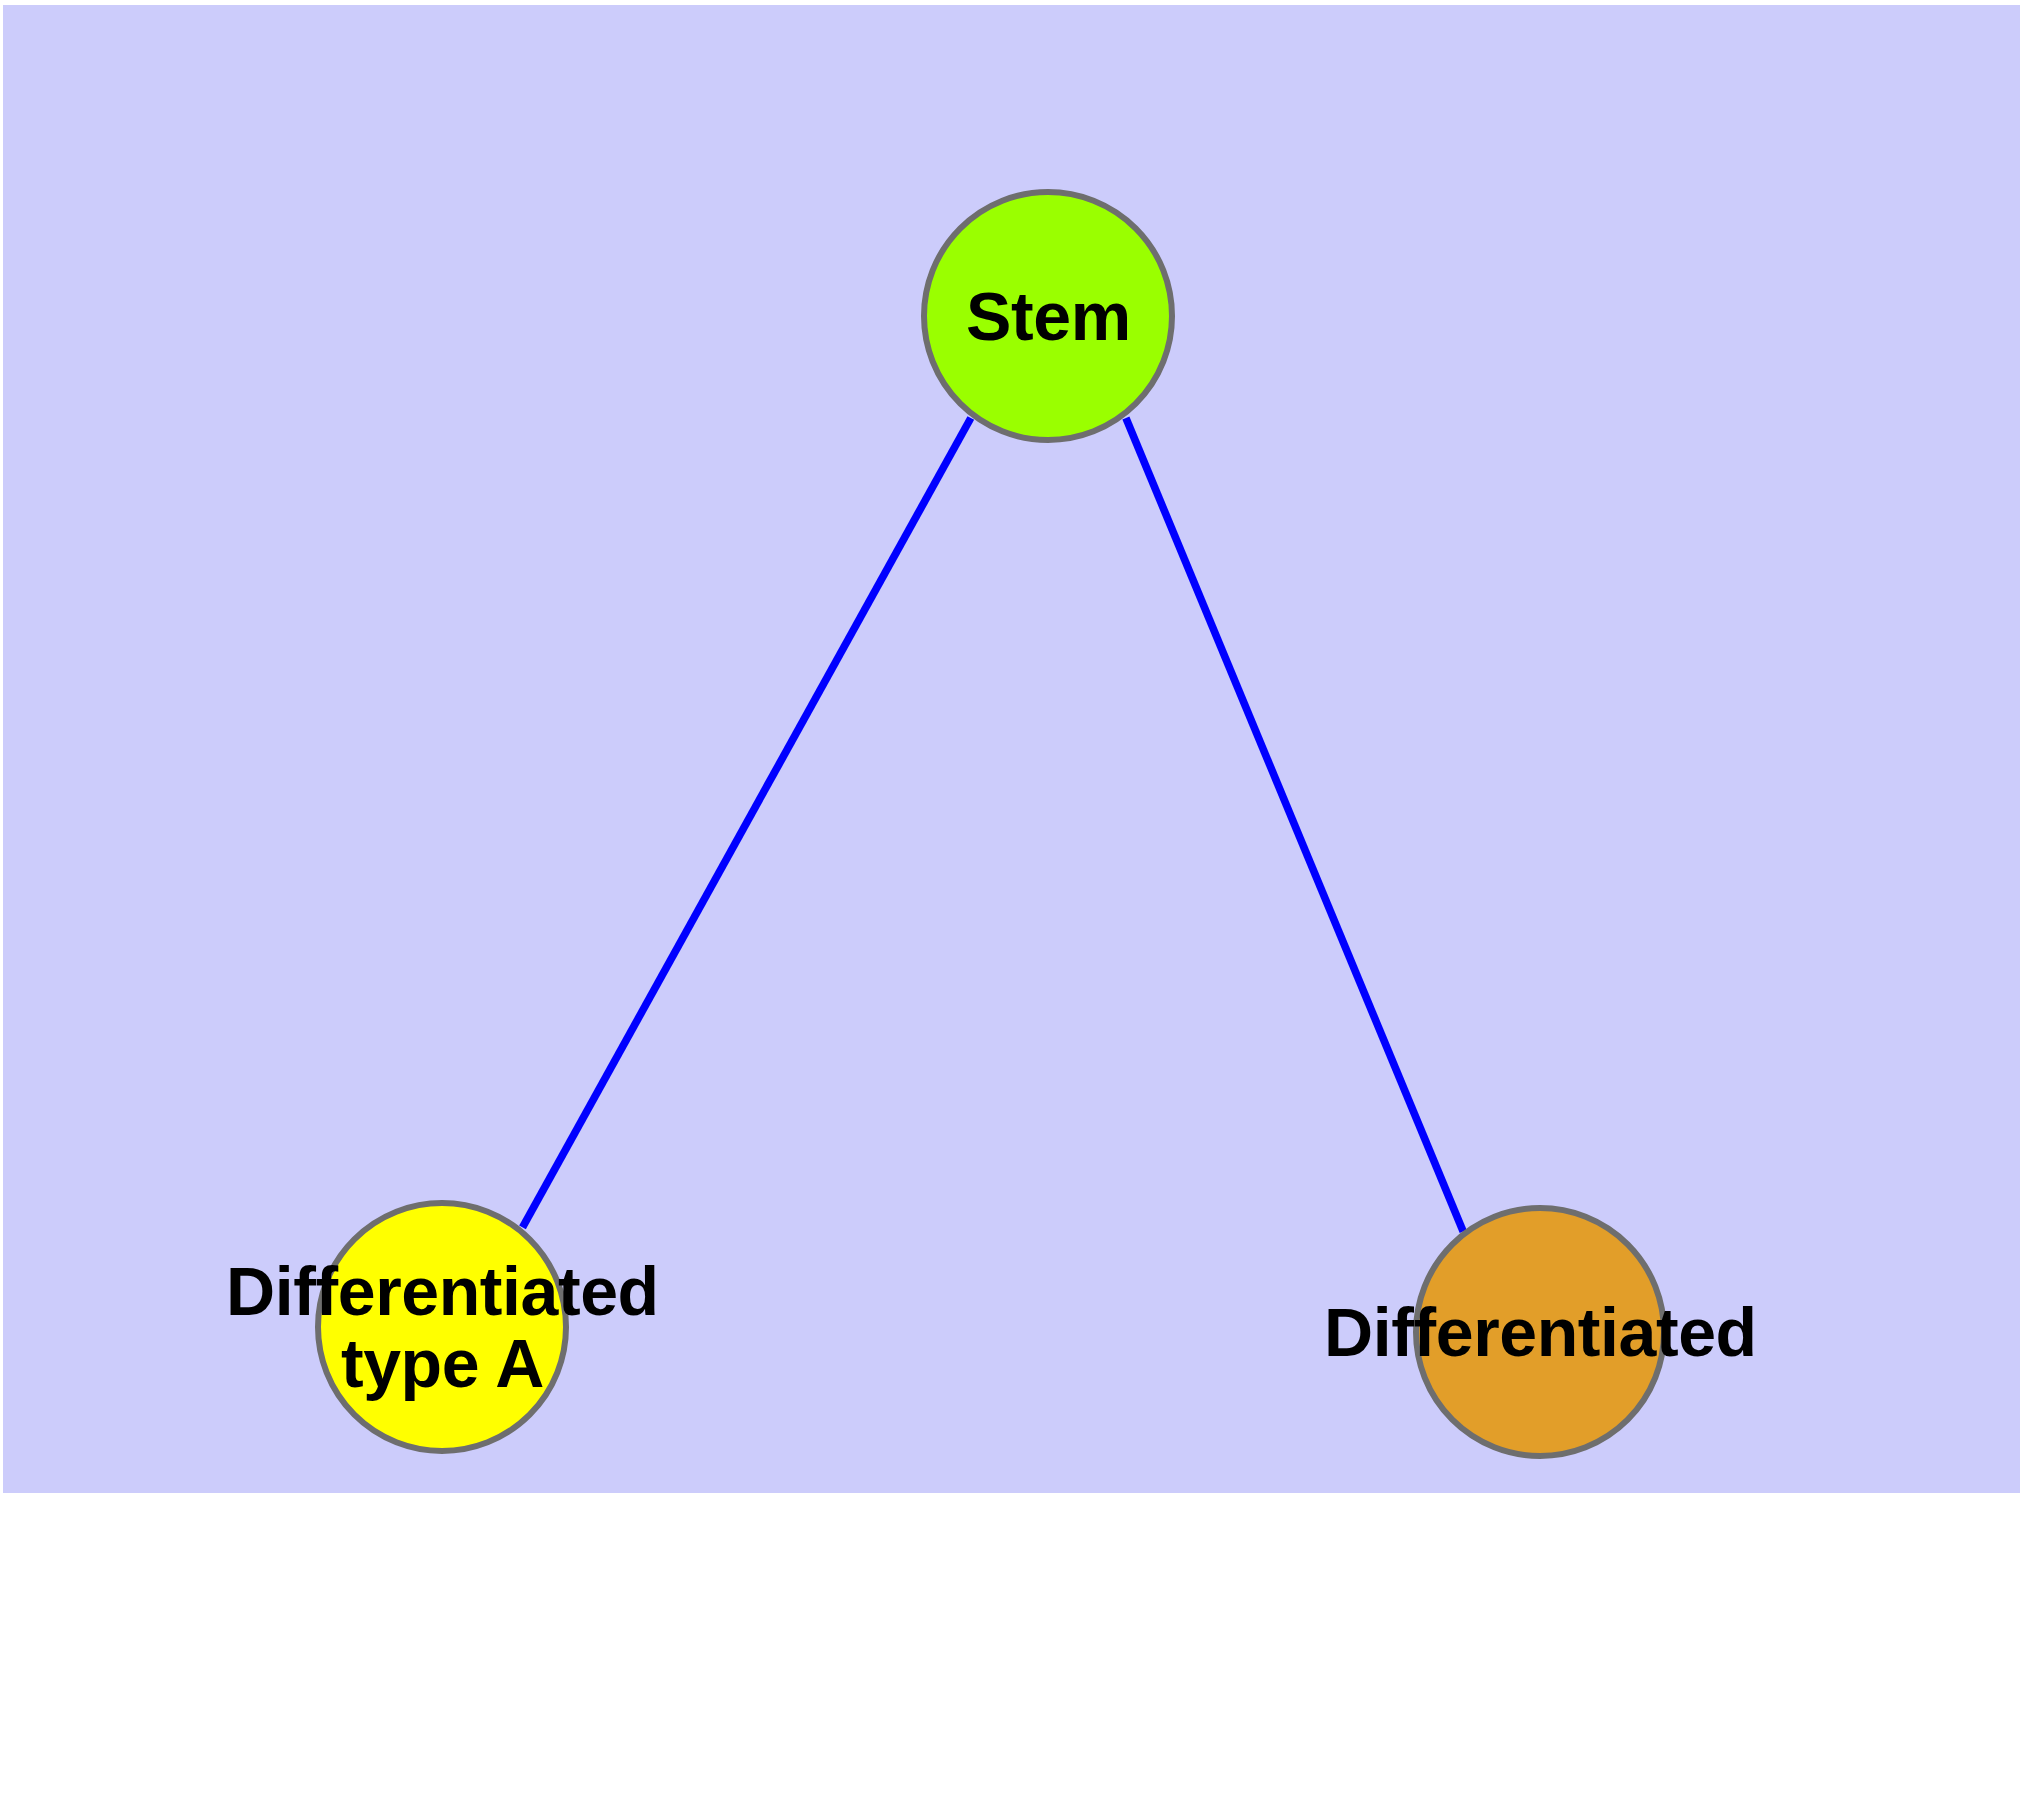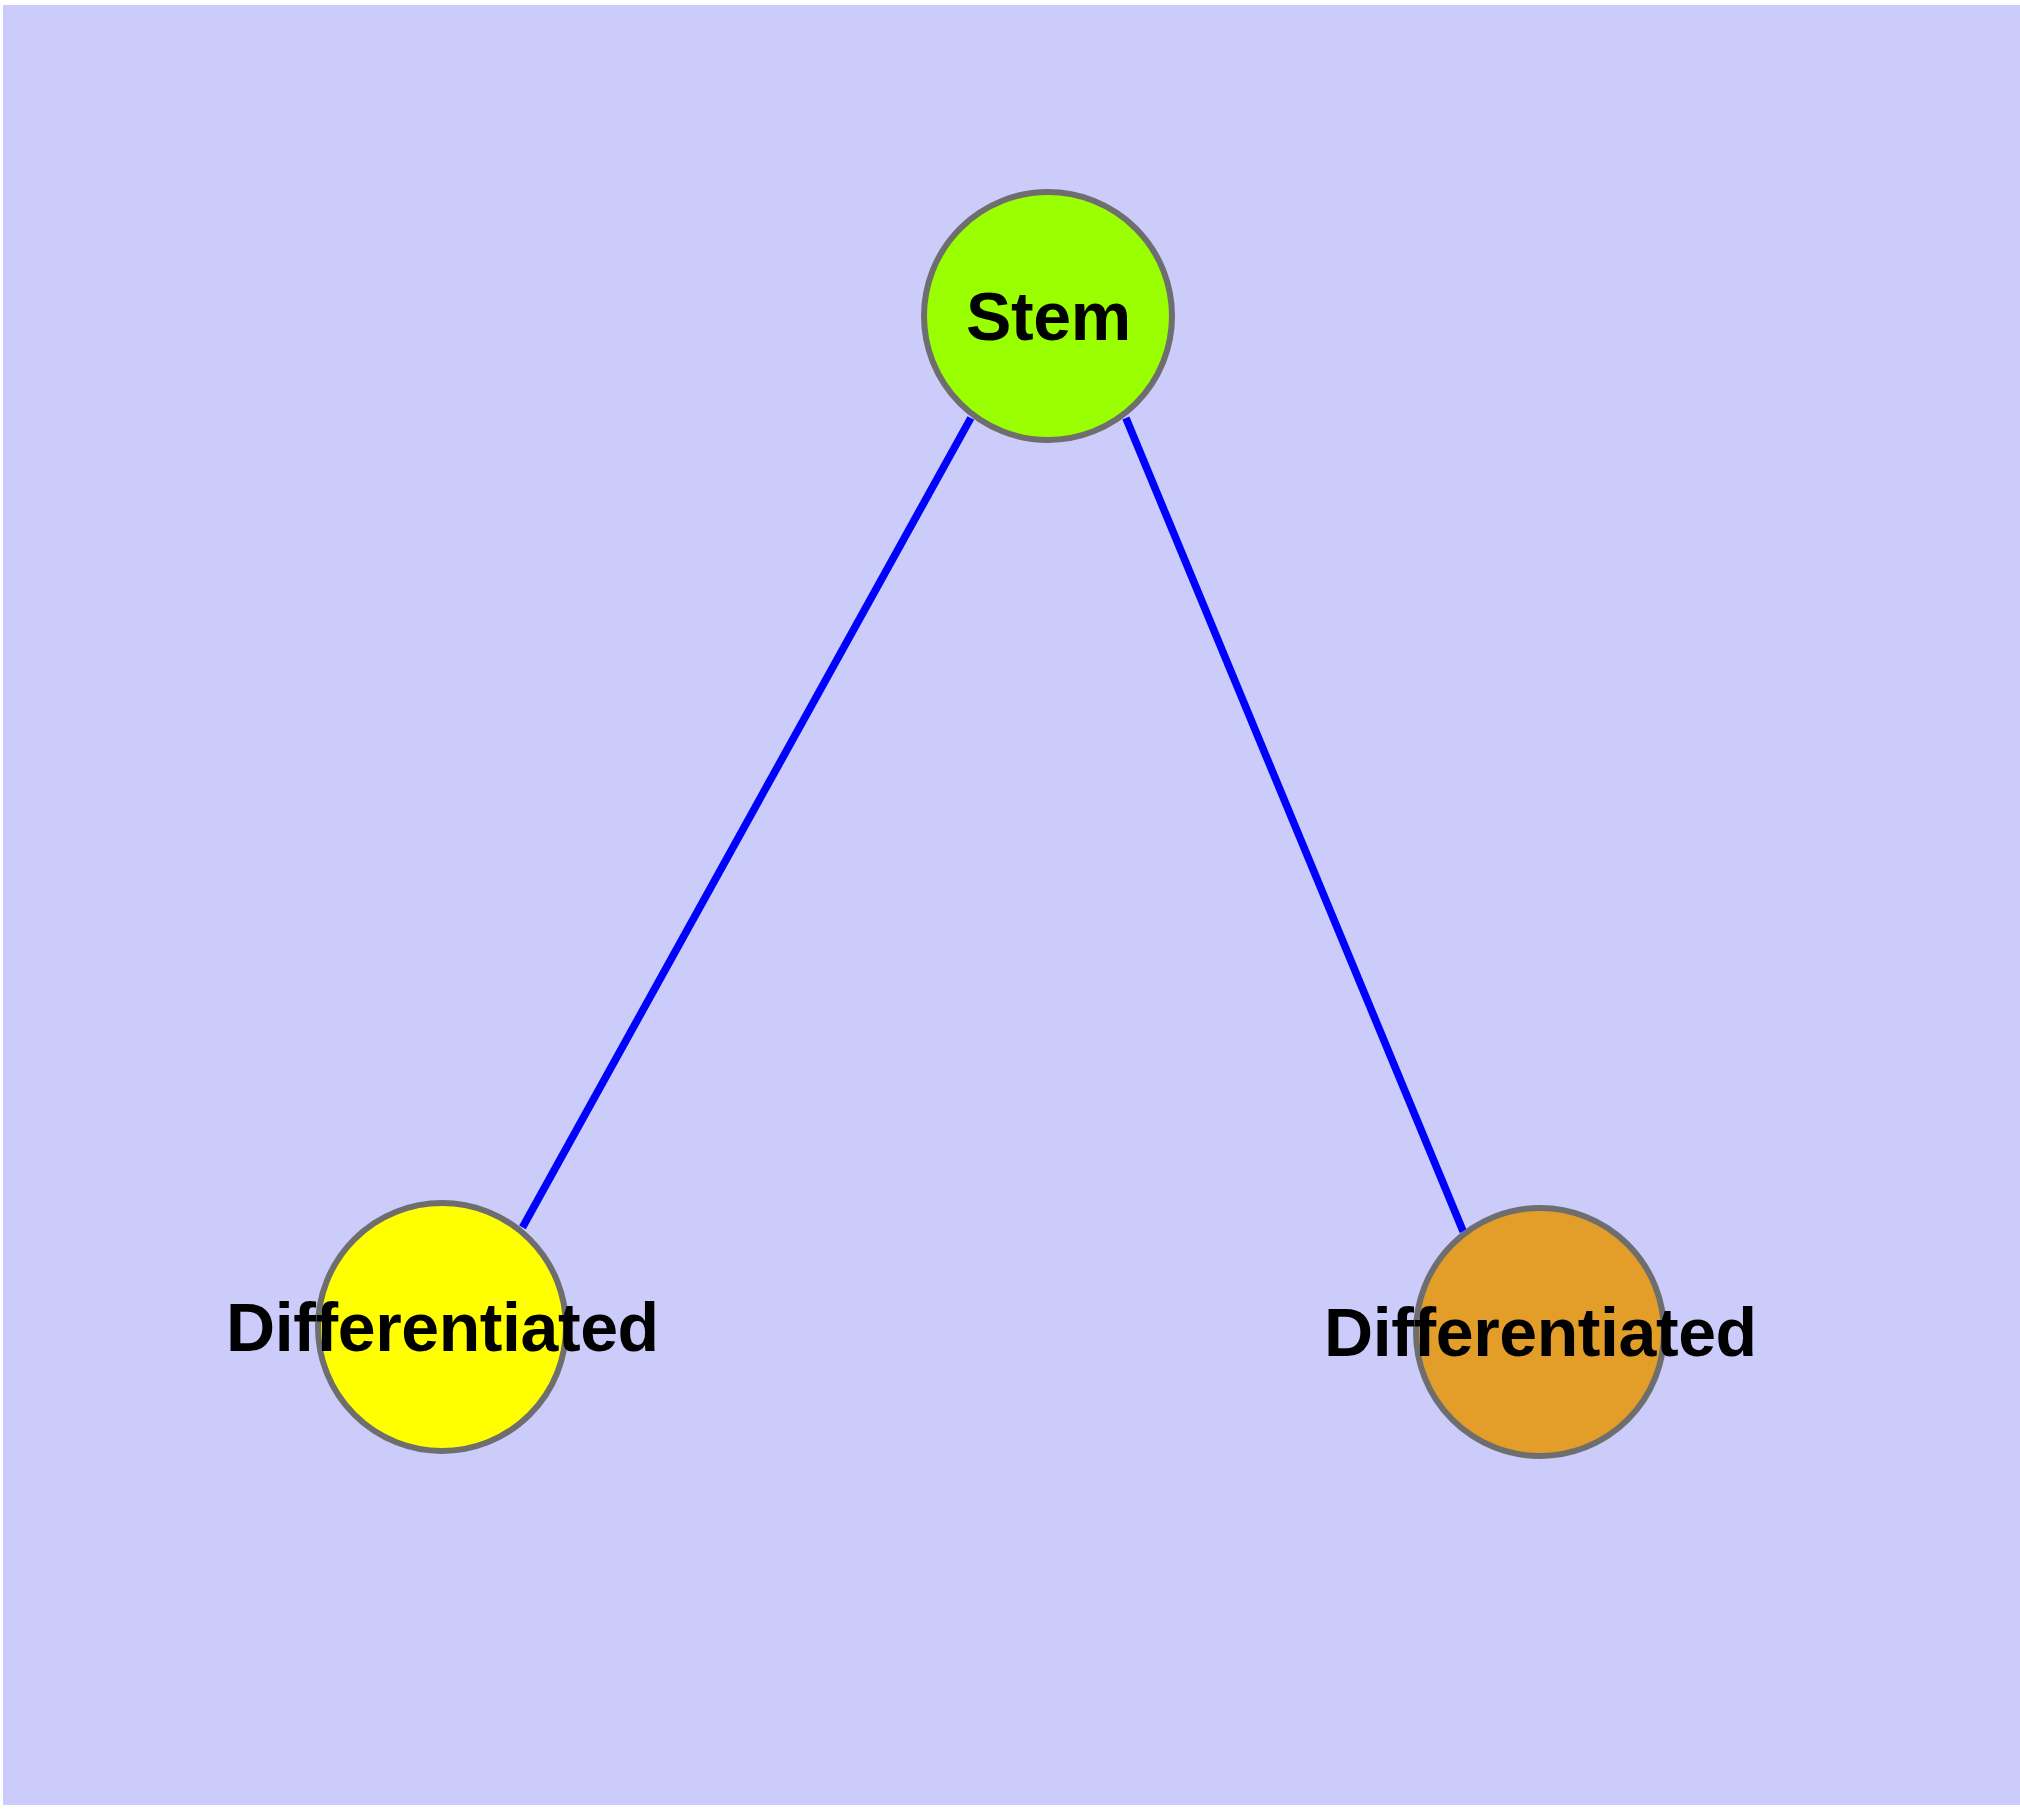--- a/index.html
+++ b/index.html
@@ -22,21 +22,21 @@
     width: 2021px;
     height: 1812px;
     background: #ffffff;
   }
 
   #graph-plot-area {
     position: absolute;
     left: 3.4px;
     top: 5.1px;
     width: 2017px;
-    height: 1800px;
+    height: 1488px;
     background: #ccccfb;
     overflow: hidden;
   }
 
   #edge-layer {
     position: absolute;
     left: 0;
     top: 0;
     width: 2017px;
     height: 1804px;
@@ -89,20 +89,21 @@
       <div class="node-circle" style="left: 0px; top: 0px; width: 100%; height: 100%; background: rgb(154, 255, 0); border-color: rgb(110, 110, 110); border-width: 6px;"></div>
       <div class="node-label" style="color: rgb(0, 0, 0); font-size: 68px; font-weight: bold;">
           <span class="label-line">Stem</span>
         </div>
     </div>
 
     <div class="node" style="left: 312px; top: 1195px; width: 254px; height: 254px;">
       <div class="node-circle" style="left: 0px; top: 0px; width: 100%; height: 100%; background: rgb(255, 255, 0); border-color: rgb(110, 110, 110); border-width: 6px;"></div>
       <div class="node-label" style="color: rgb(0, 0, 0); font-size: 68px; font-weight: bold;">
           <span class="label-line">Differentiated</span>
+          <span class="label-line">type A</span>
         </div>
     </div>
 
     <div class="node" style="left: 1410px; top: 1200px; width: 254px; height: 254px;">
       <div class="node-circle" style="left: 0px; top: 0px; width: 100%; height: 100%; background: rgb(226, 158, 41); border-color: rgb(110, 110, 110); border-width: 6px;"></div>
       <div class="node-label" style="color: rgb(0, 0, 0); font-size: 68px; font-weight: bold;">
           <span class="label-line">Differentiated</span>
         </div>
     </div>
 

